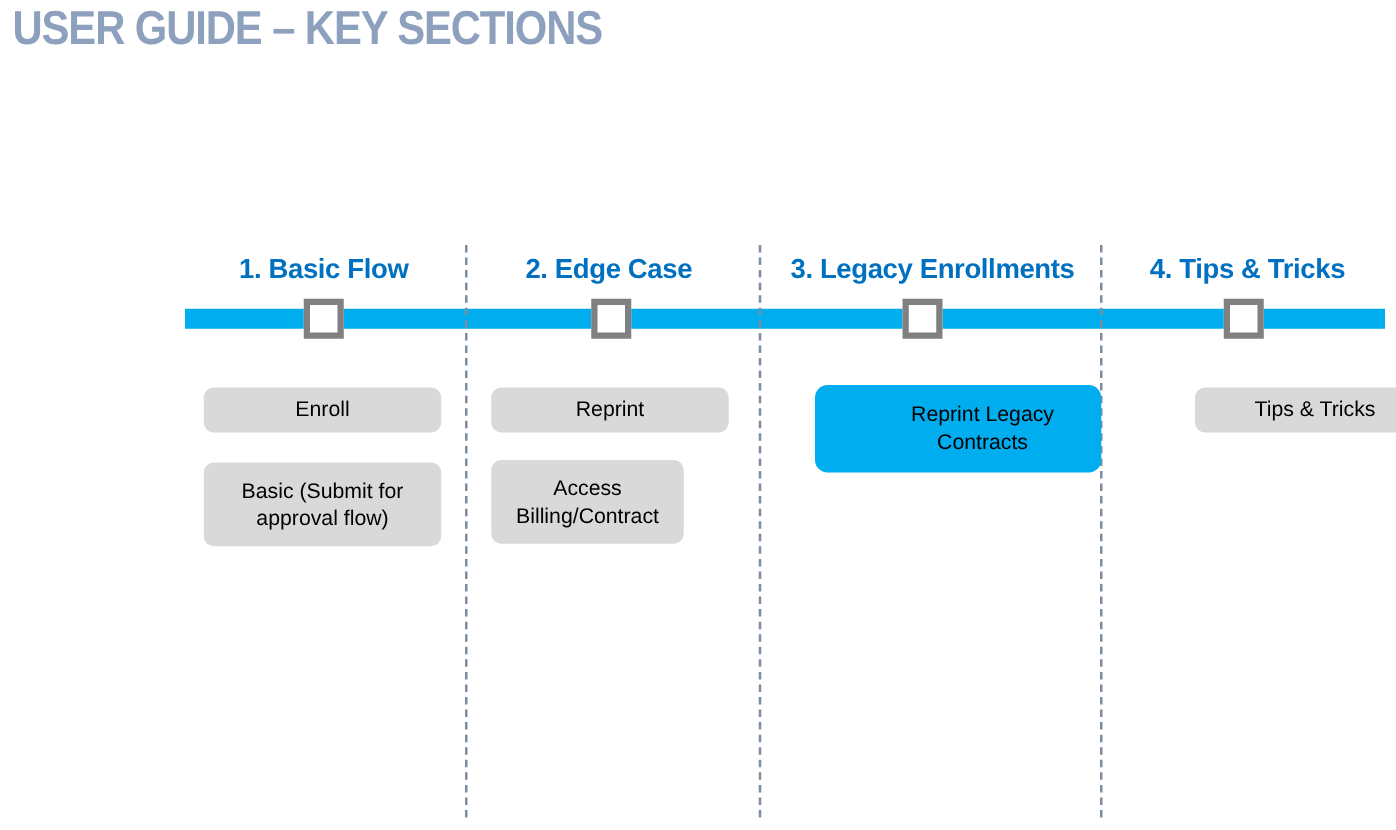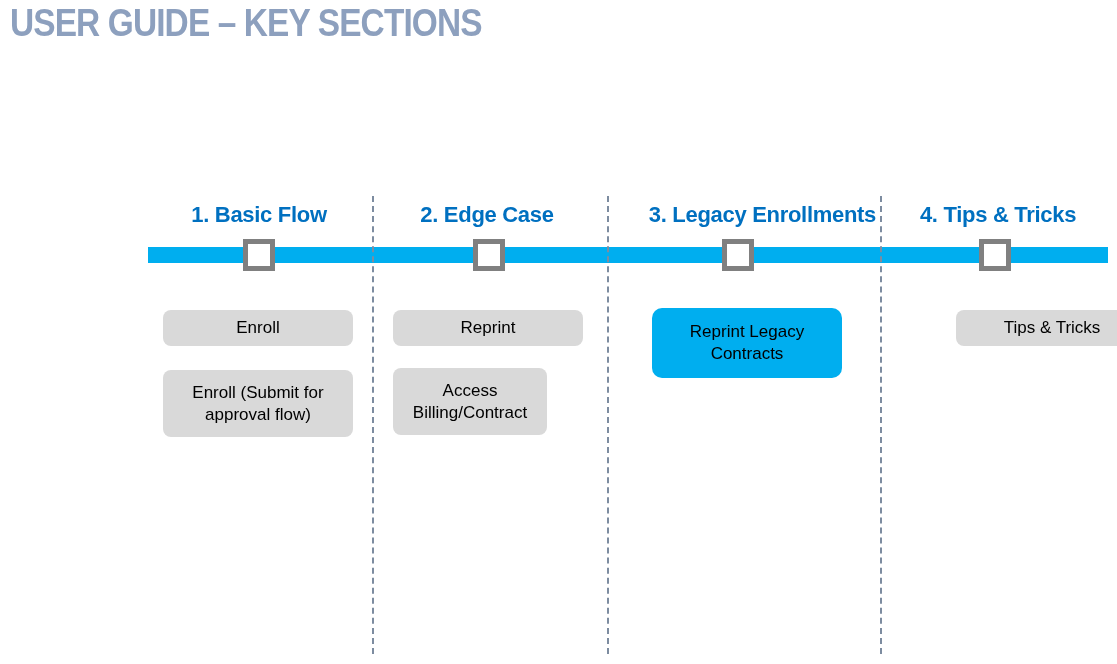--- a/index.html
+++ b/index.html
@@ -52,21 +52,21 @@
     width: 260px;
     text-align: center;
     font-size: 22px;
     font-weight: bold;
     letter-spacing: -0.3px;
     color: #0070C0;
     white-space: nowrap;
   }
   .t1 { left: 129px; }
   .t2 { left: 357px; }
-  .t3 { left: 616px; text-align: right; }
+  .t3 { left: 616px; }
   .t4 { left: 868px; }
   .marker {
     position: absolute;
     top: 239px;
     width: 22px;
     height: 22px;
     background: #ffffff;
     border: 5px solid #808080;
   }
   .m1 { left: 243px; }
@@ -88,21 +88,21 @@
   .box-label { white-space: pre-line; }
   .box--cyan {
     background: #00AEEF;
     border-radius: 10px;
   }
   .b1a { left: 163px; top: 310px; width: 190px; height: 36px; }
   .b1b { left: 163px; top: 370px; width: 190px; height: 67px; }
   .b1c { left: 163px; top: 458px; width: 190px; height: 37px; }
   .b2a { left: 393px; top: 310px; width: 190px; height: 36px; }
   .b2b { left: 393px; top: 368px; width: 154px; height: 67px; }
-  .b3a { left: 652px; top: 308px; width: 190px; height: 70px; }
+  .b3a { left: 652px; top: 308px; width: 190px; height: 70px; padding-left: 39px; }
   .b4a { left: 956px; top: 310px; width: 192px; height: 36px; }
 </style>
 </head>
 <body>
 
 <div class="slide">
 
   <h1 class="title">USER GUIDE – KEY SECTIONS</h1>
 
   <div class="timeline-bar"></div>
@@ -118,21 +118,21 @@
 
   <div class="marker m1"></div>
   <div class="marker m2"></div>
   <div class="marker m3"></div>
   <div class="marker m4"></div>
 
   <div class="box b1a">
     <span class="box-label">Enroll</span>
   </div>
   <div class="box b1b">
-    <span class="box-label">Enroll (Submit for
+    <span class="box-label">Basic (Submit for
 approval flow)</span>
   </div>
 
   <div class="box b2a">
     <span class="box-label">Reprint</span>
   </div>
   <div class="box b2b">
     <span class="box-label">Access
 Billing/Contract</span>
   </div>

